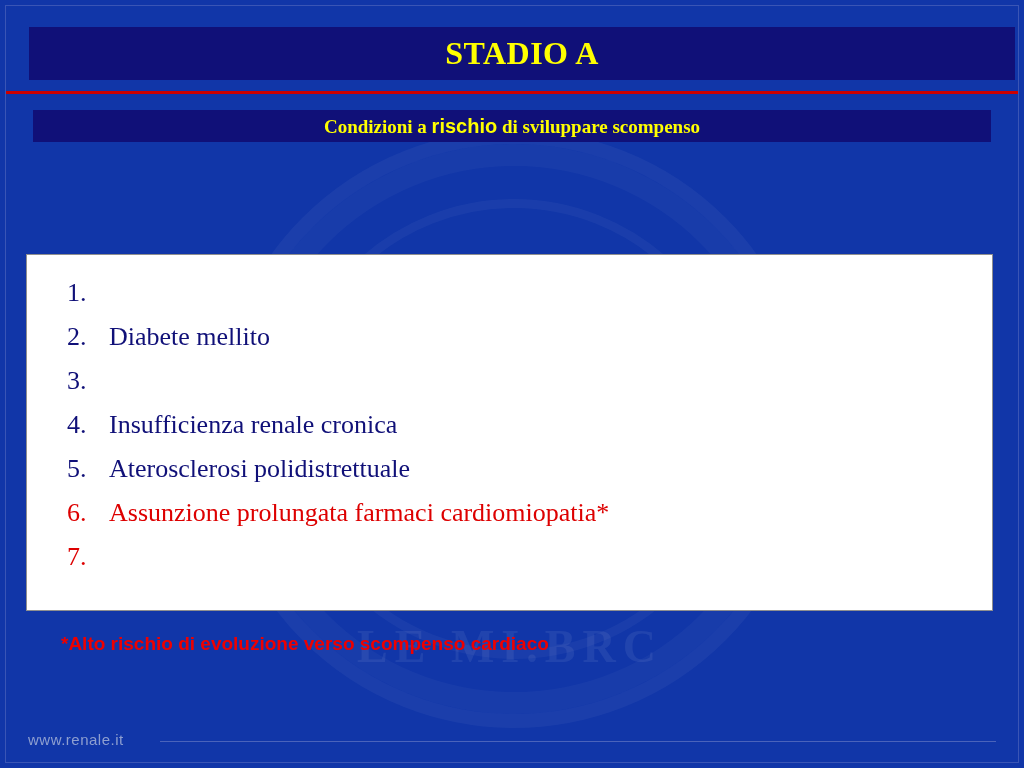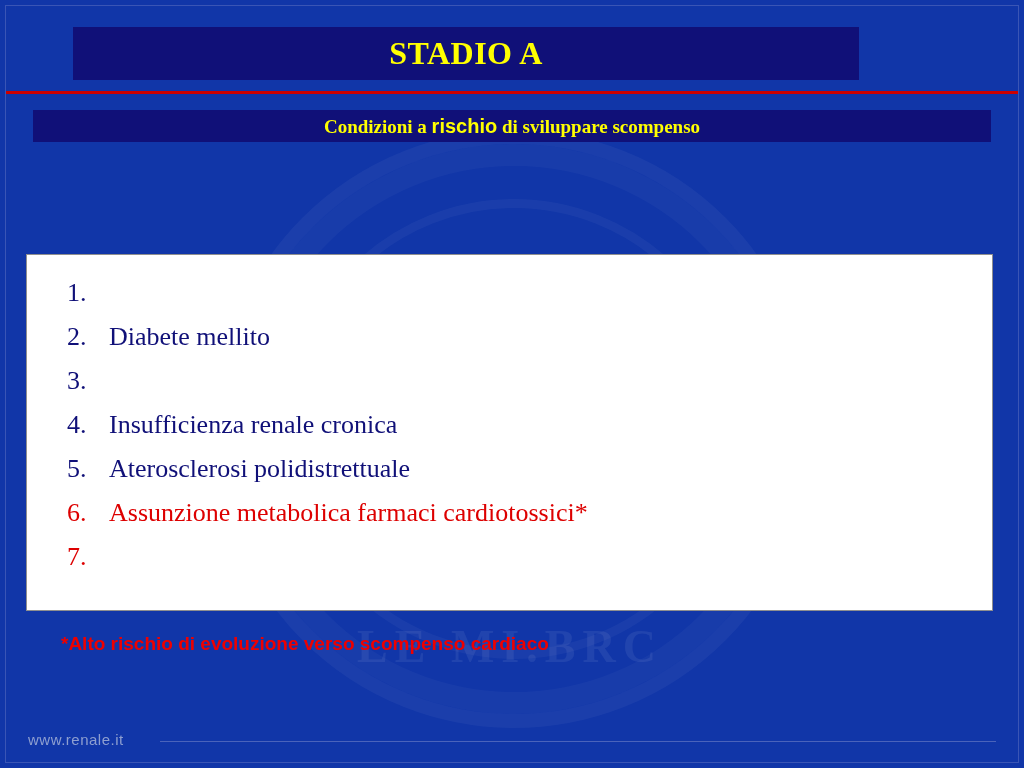--- a/index.html
+++ b/index.html
@@ -53,27 +53,26 @@
     font-family: "Liberation Serif", serif;
     font-weight: bold;
     font-size: 46px;
     letter-spacing: 7px;
     pointer-events: none;
   }
   .title-bar {
     position: absolute;
     left: 29px;
     top: 27px;
-    width: 786px;
+    width: 986px;
     height: 53px;
     background: #101078;
     display: flex;
     align-items: center;
     justify-content: center;
-    margin-left: 44px;
   }
   .title-bar .title {
     color: #ffff00;
     font-family: "Liberation Serif", serif;
     font-weight: bold;
     font-size: 32px;
     letter-spacing: 0.5px;
   }
   .red-rule {
     position: absolute;
@@ -207,21 +206,21 @@
       <li class="dark">
         <span class="num">4.</span>
         <span>Insufficienza renale cronica</span>
       </li>
       <li class="dark">
         <span class="num">5.</span>
         <span>Aterosclerosi polidistrettuale</span>
       </li>
       <li class="red">
         <span class="num">6.</span>
-        <span>Assunzione metabolica farmaci cardiotossici*</span>
+        <span>Assunzione prolungata farmaci cardiomiopatia*</span>
       </li>
       <li class="red">
         <span class="num">7.</span>
       </li>
     </ol>
   </div>
 
   <div class="footnote">*Alto rischio di evoluzione verso scompenso cardiaco</div>
 
   <div class="footer-url">www.renale.it</div>

